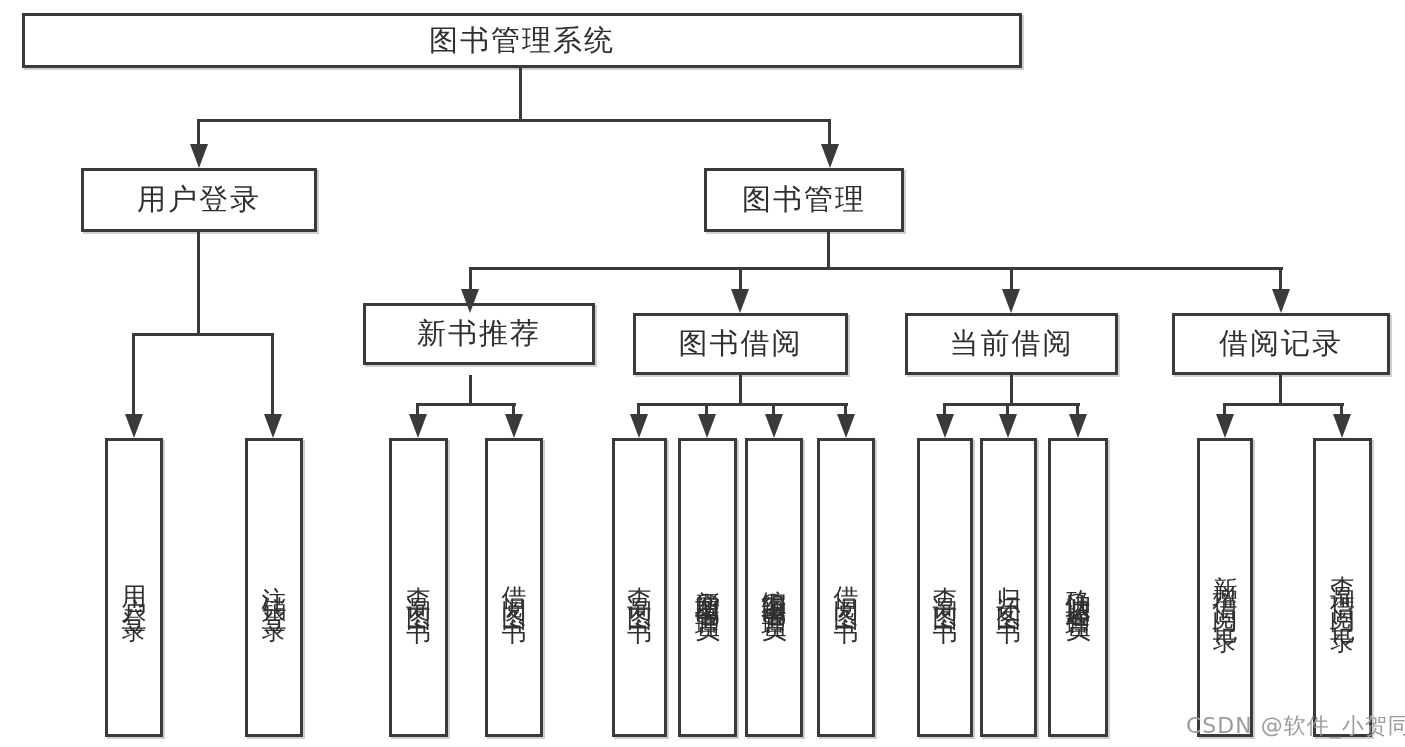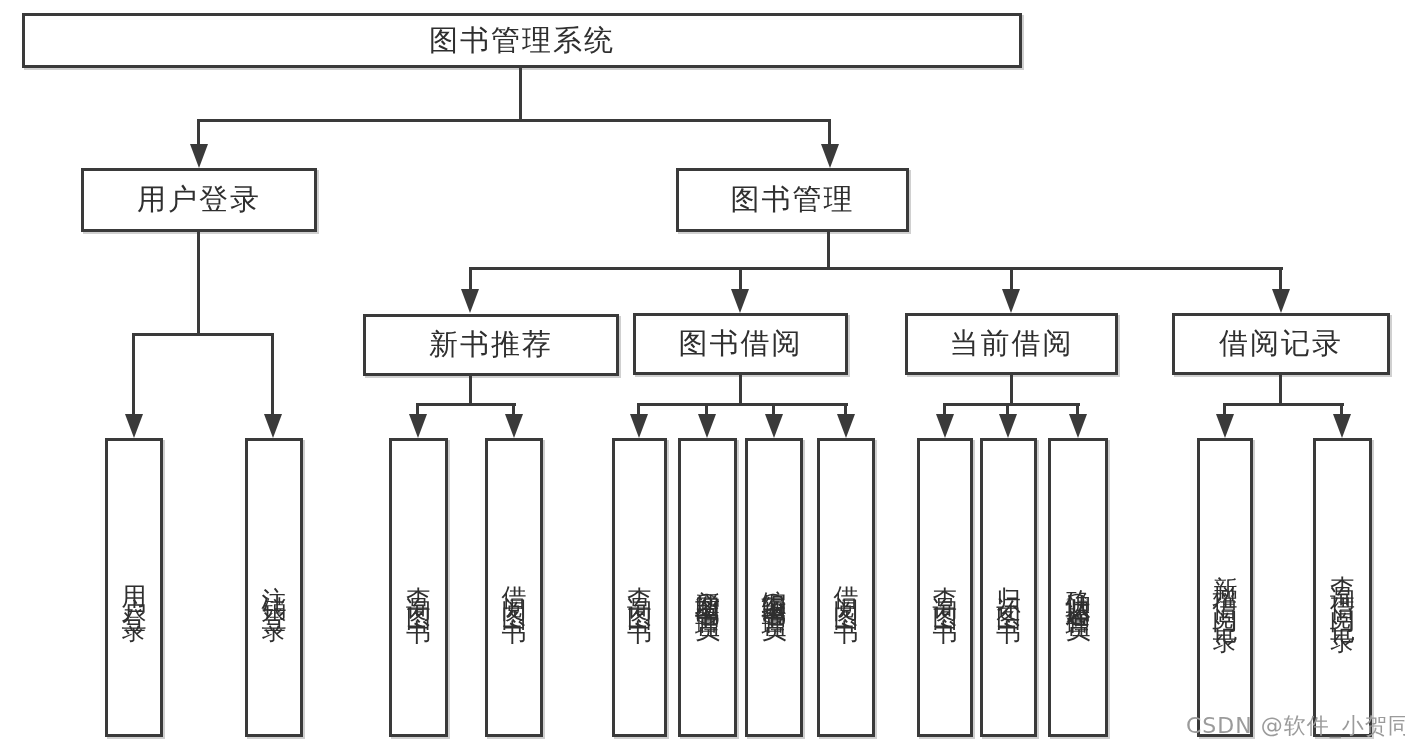--- a/index.html
+++ b/index.html
@@ -14,22 +14,22 @@
   .vl{position:absolute;width:3px;background:var(--line,#3a3a3a)}
   .hl{position:absolute;height:3px;background:var(--line,#3a3a3a)}
   .ar{position:absolute;width:0;height:0;border-left:9px solid transparent;
       border-right:9px solid transparent;border-top:24px solid var(--line,#3a3a3a)}
   .watermark{position:absolute;left:1186px;top:711px;font-size:22px;letter-spacing:1px;
              color:var(--watermark,#9b9b9b);z-index:5;white-space:nowrap}
 
   
   .b-root{left:22px;top:13px;width:1000px;height:55px}
   .b-login{left:81px;top:168px;width:236px;height:64px}
-  .b-mgmt{left:676px;top:168px;width:233px;height:64px}
-  .b-g1{left:363px;top:314px;width:256px;height:62px}
+  .b-mgmt{left:704px;top:168px;width:200px;height:64px}
+  .b-g1{left:363px;top:303px;width:232px;height:62px}
   .b-g2{left:633px;top:313px;width:215px;height:62px}
   .b-g3{left:905px;top:313px;width:213px;height:62px}
   .b-g4{left:1172px;top:313px;width:218px;height:62px}
   .l-u1{left:105px;top:438px;width:58px;height:299px}
   .l-u2{left:245px;top:438px;width:58px;height:299px}
   .l-g1a{left:389px;top:438px;width:59px;height:299px}
   .l-g1b{left:485px;top:438px;width:58px;height:299px}
   .l-g2a{left:612px;top:438px;width:55px;height:299px}
   .l-g2b{left:678px;top:438px;width:59px;height:299px}
   .l-g2c{left:745px;top:438px;width:58px;height:299px}

